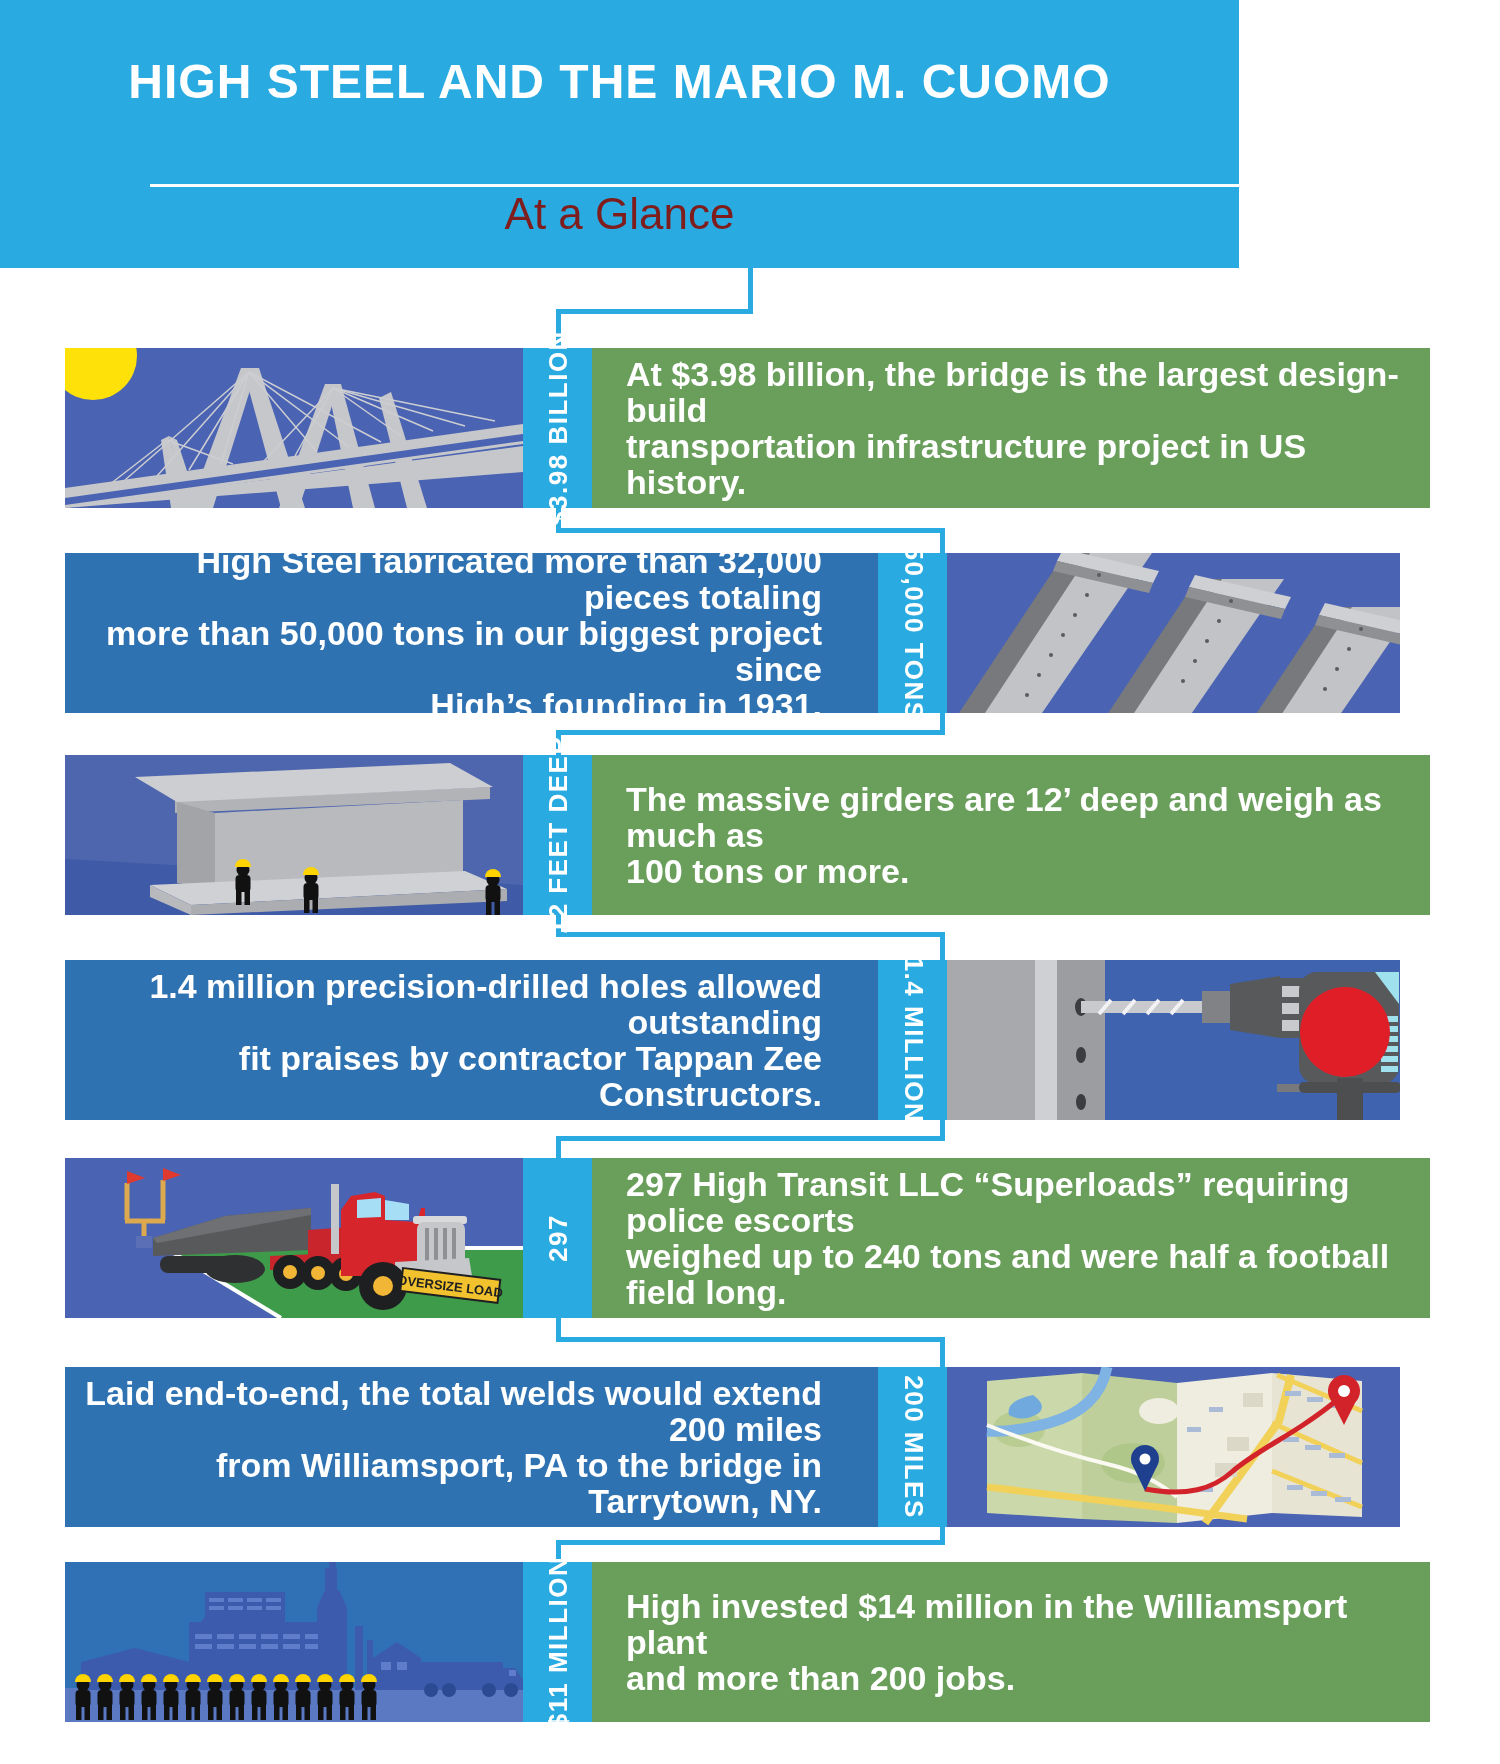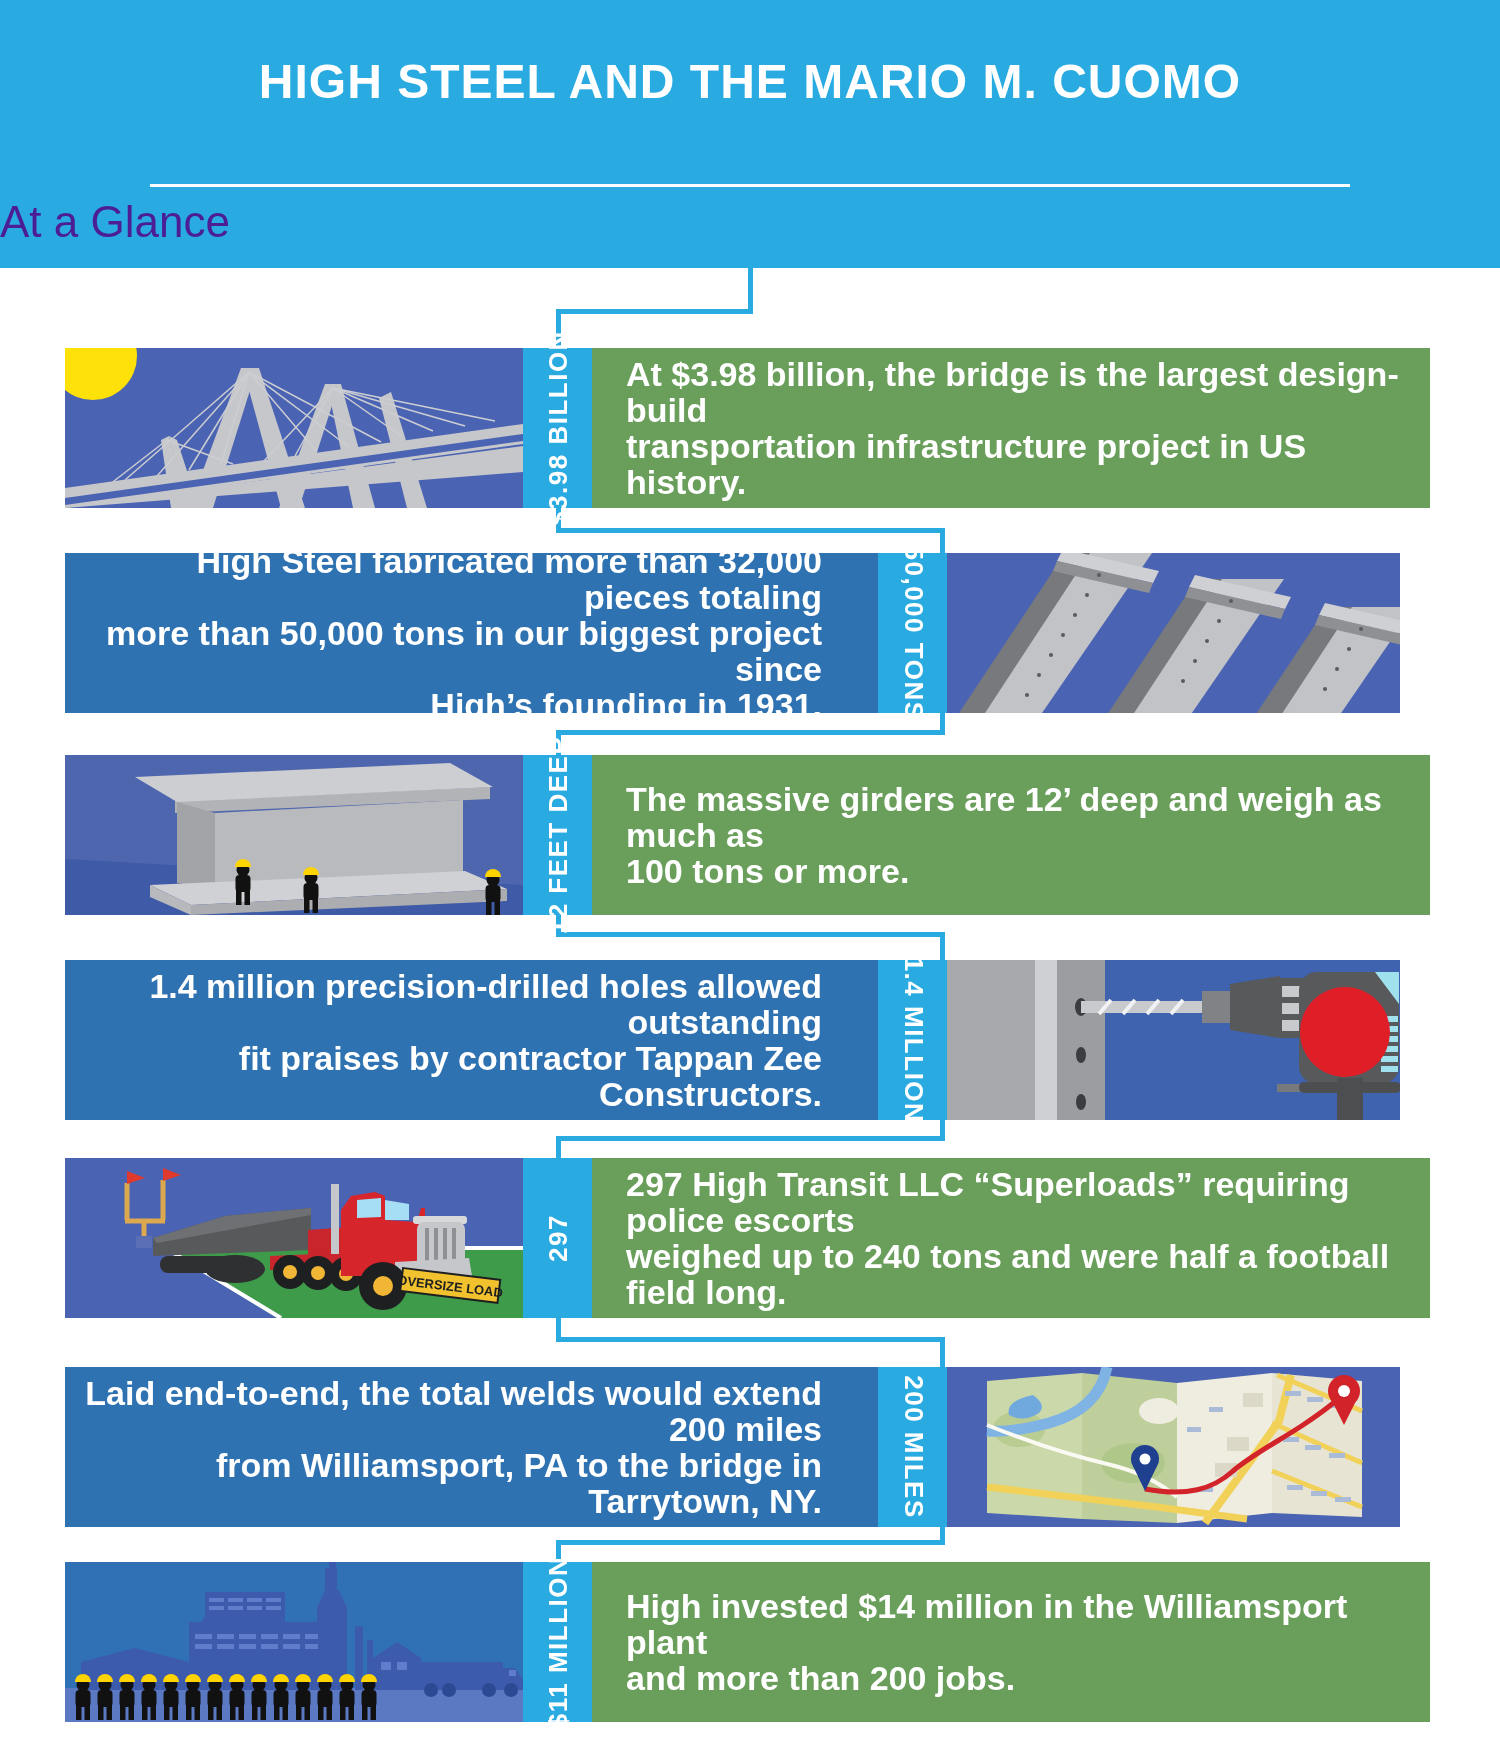--- a/index.html
+++ b/index.html
@@ -1,24 +1,24 @@
 <!DOCTYPE html>
 <html><head>
 <meta charset="utf-8">
 <style>
   html,body{margin:0;padding:0;background:#ffffff;}
   .canvas{position:relative;width:1500px;height:1764px;background:#ffffff;overflow:hidden;
           font-family:"Liberation Sans",sans-serif;}
   
-  .banner{position:absolute;left:0;top:0;width:1500px;height:268px;background:#29ABE2;}
+  .banner{position:absolute;left:0;top:0;width:1239px;height:268px;background:#29ABE2;}
   .title-line{position:absolute;left:0;width:100%;text-align:center;color:#ffffff;
               font-weight:bold;font-size:48px;letter-spacing:1px;line-height:1;}
   .t1{top:58px;} .t2{top:116px;}
   .divider{position:absolute;left:150px;top:184px;width:1200px;height:3px;background:#ffffff;}
-  .subtitle{position:absolute;left:0;top:200px;width:100%;color:#4c1d95;
+  .subtitle{position:absolute;left:0;top:192px;width:100%;text-align:center;color:#7f1d1d;
             font-size:44px;font-weight:400;line-height:1;}
   
   .cl{position:absolute;background:#29ABE2;}
   
   .row{position:absolute;left:65px;width:1365px;height:160px;display:flex;}
   .img-left{width:458px;height:160px;}
   .img-right{width:453px;height:160px;}
   .tab{width:69px;height:160px;background:#29ABE2;position:relative;flex:0 0 69px;}
   .vtext{position:absolute;top:50%;left:50%;white-space:nowrap;color:#ffffff;
          font-weight:bold;font-size:26px;letter-spacing:1.5px;}

